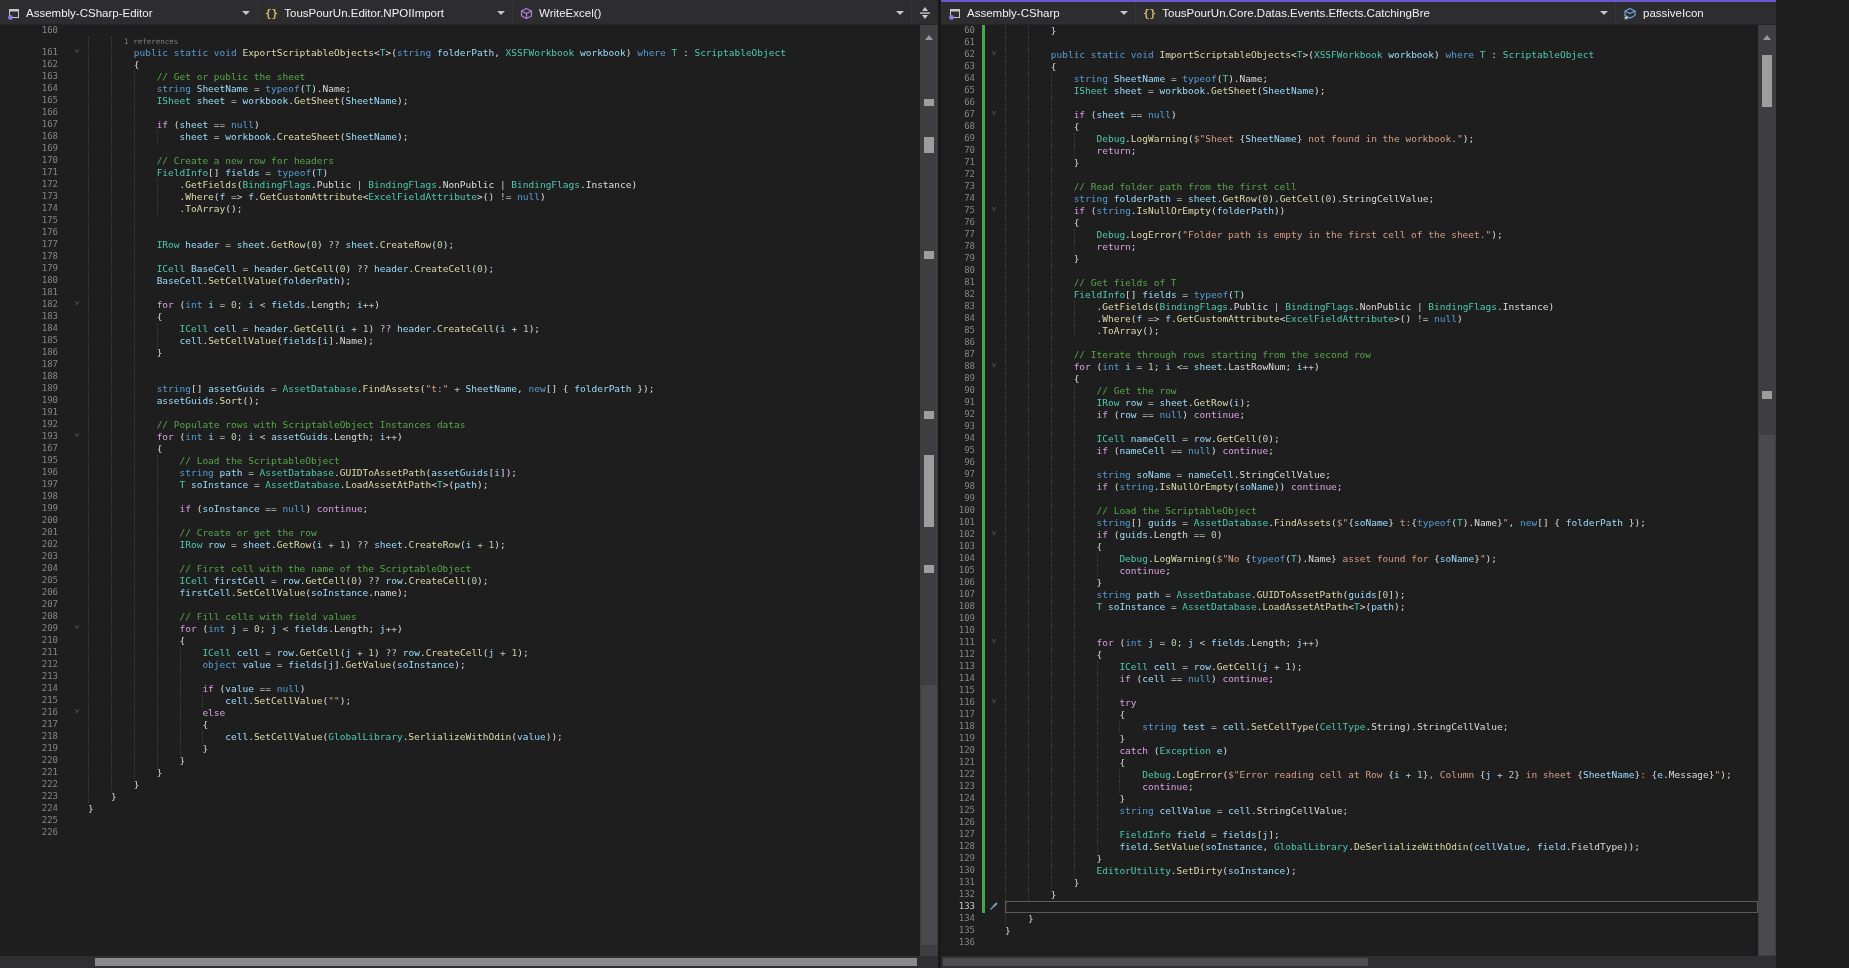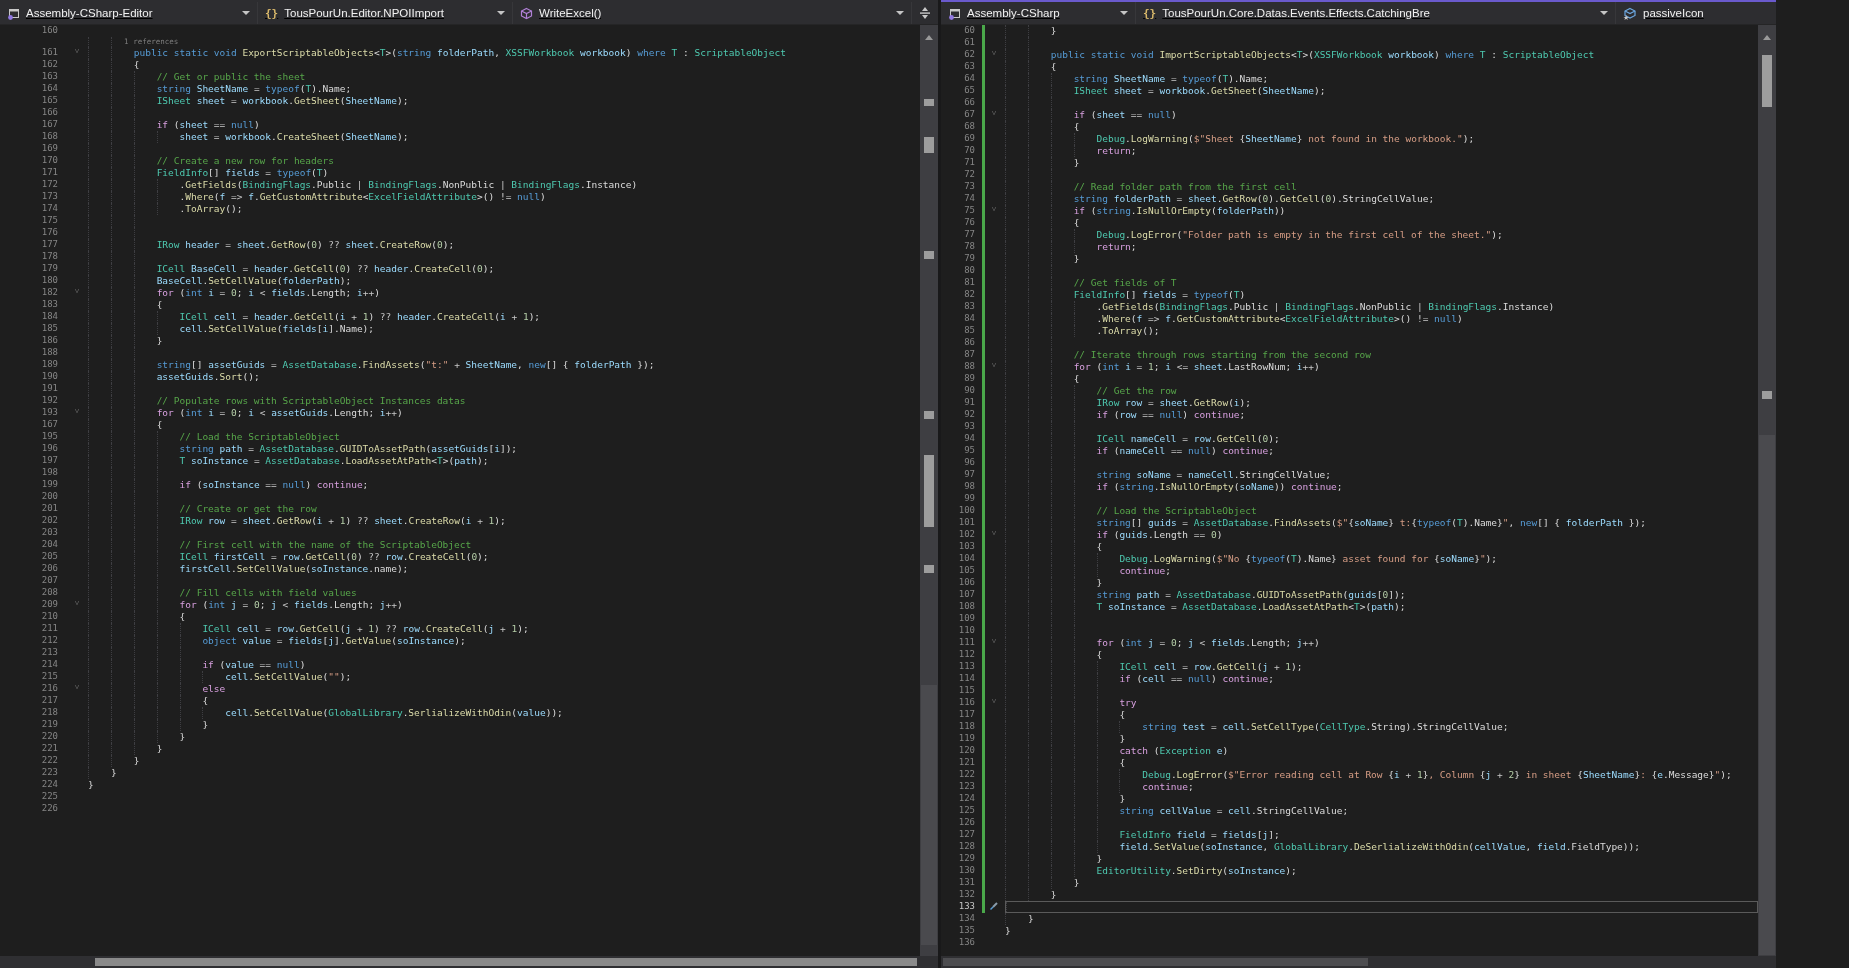--- a/index.html
+++ b/index.html
@@ -2,21 +2,21 @@
 <html><head>
 <meta charset="utf-8">
 <style>
   * { box-sizing: border-box; }
   html,body { margin:0; padding:0; }
   body {
     width:1849px; height:968px; overflow:hidden;
     background:#1e1e1e;
     font-family:"Liberation Sans", sans-serif;
   }
-  .workspace { display:flex; width:1776px; height:968px;text-decoration:underline; }
+  .workspace { display:flex; width:1776px; height:968px; }
   .pane { position:relative; height:100%; background:#1e1e1e; }
   .pane.left  { width:938px; flex:none; }
   .divider { width:3px; flex:none; background:#19191a; }
   .pane.right { flex:1; }
 
   
   .navbar {
     height:25px; background:#2d2d30; display:flex; align-items:stretch;
     border-bottom:1px solid #252526; font-size:11.5px; color:#f1f1f1;
     position:relative; z-index:2;
@@ -126,25 +126,27 @@
           <div class="row"><span class="ln">171</span><span class="bar"></span><span class="fold"></span><span class="codebox"><span class="guide" style="left: 0ch;"></span><span class="guide" style="left: 4ch;"></span><span class="guide" style="left: 8ch;"></span><span class="txt" style="padding-left: 12ch;"><span class="tt">FieldInfo</span><span class="tp">[] </span><span class="tv">fields</span><span class="to"> = </span><span class="tk">typeof</span><span class="tp">(</span><span class="tt">T</span><span class="tp">)</span></span></span></div>
           <div class="row"><span class="ln">172</span><span class="bar"></span><span class="fold"></span><span class="codebox"><span class="guide" style="left: 0ch;"></span><span class="guide" style="left: 4ch;"></span><span class="guide" style="left: 8ch;"></span><span class="guide" style="left: 12ch;"></span><span class="txt" style="padding-left: 16ch;"><span class="tp">.</span><span class="tm">GetFields</span><span class="tp">(</span><span class="tt">BindingFlags</span><span class="tp">.Public </span><span class="to">| </span><span class="tt">BindingFlags</span><span class="tp">.NonPublic </span><span class="to">| </span><span class="tt">BindingFlags</span><span class="tp">.Instance)</span></span></span></div>
           <div class="row"><span class="ln">173</span><span class="bar"></span><span class="fold"></span><span class="codebox"><span class="guide" style="left: 0ch;"></span><span class="guide" style="left: 4ch;"></span><span class="guide" style="left: 8ch;"></span><span class="guide" style="left: 12ch;"></span><span class="txt" style="padding-left: 16ch;"><span class="tp">.</span><span class="tm">Where</span><span class="tp">(</span><span class="tv">f</span><span class="to"> =&gt; </span><span class="tv">f</span><span class="tp">.</span><span class="tm">GetCustomAttribute</span><span class="tp">&lt;</span><span class="tt">ExcelFieldAttribute</span><span class="tp">&gt;() </span><span class="to">!= </span><span class="tk">null</span><span class="tp">)</span></span></span></div>
           <div class="row"><span class="ln">174</span><span class="bar"></span><span class="fold"></span><span class="codebox"><span class="guide" style="left: 0ch;"></span><span class="guide" style="left: 4ch;"></span><span class="guide" style="left: 8ch;"></span><span class="guide" style="left: 12ch;"></span><span class="txt" style="padding-left: 16ch;"><span class="tp">.</span><span class="tm">ToArray</span><span class="tp">();</span></span></span></div>
           <div class="row"><span class="ln">175</span><span class="bar"></span><span class="fold"></span><span class="codebox"><span class="guide" style="left: 0ch;"></span><span class="guide" style="left: 4ch;"></span><span class="guide" style="left: 8ch;"></span><span class="txt" style="padding-left: 12ch;"></span></span></div>
           <div class="row"><span class="ln">176</span><span class="bar"></span><span class="fold"></span><span class="codebox"><span class="guide" style="left: 0ch;"></span><span class="guide" style="left: 4ch;"></span><span class="guide" style="left: 8ch;"></span><span class="txt" style="padding-left: 12ch;"></span></span></div>
           <div class="row"><span class="ln">177</span><span class="bar"></span><span class="fold"></span><span class="codebox"><span class="guide" style="left: 0ch;"></span><span class="guide" style="left: 4ch;"></span><span class="guide" style="left: 8ch;"></span><span class="txt" style="padding-left: 12ch;"><span class="tt">IRow </span><span class="tv">header</span><span class="to"> = </span><span class="tv">sheet</span><span class="tp">.</span><span class="tm">GetRow</span><span class="tp">(</span><span class="tn">0</span><span class="tp">) </span><span class="to">?? </span><span class="tv">sheet</span><span class="tp">.</span><span class="tm">CreateRow</span><span class="tp">(</span><span class="tn">0</span><span class="tp">);</span></span></span></div>
           <div class="row"><span class="ln">178</span><span class="bar"></span><span class="fold"></span><span class="codebox"><span class="guide" style="left: 0ch;"></span><span class="guide" style="left: 4ch;"></span><span class="guide" style="left: 8ch;"></span><span class="txt" style="padding-left: 12ch;"></span></span></div>
           <div class="row"><span class="ln">179</span><span class="bar"></span><span class="fold"></span><span class="codebox"><span class="guide" style="left: 0ch;"></span><span class="guide" style="left: 4ch;"></span><span class="guide" style="left: 8ch;"></span><span class="txt" style="padding-left: 12ch;"><span class="tt">ICell </span><span class="tv">BaseCell</span><span class="to"> = </span><span class="tv">header</span><span class="tp">.</span><span class="tm">GetCell</span><span class="tp">(</span><span class="tn">0</span><span class="tp">) </span><span class="to">?? </span><span class="tv">header</span><span class="tp">.</span><span class="tm">CreateCell</span><span class="tp">(</span><span class="tn">0</span><span class="tp">);</span></span></span></div>
           <div class="row"><span class="ln">180</span><span class="bar"></span><span class="fold"></span><span class="codebox"><span class="guide" style="left: 0ch;"></span><span class="guide" style="left: 4ch;"></span><span class="guide" style="left: 8ch;"></span><span class="txt" style="padding-left: 12ch;"><span class="tv">BaseCell</span><span class="tp">.</span><span class="tm">SetCellValue</span><span class="tp">(</span><span class="tv">folderPath</span><span class="tp">);</span></span></span></div>
+          <div class="row"><span class="ln">181</span><span class="bar"></span><span class="fold"></span><span class="codebox"><span class="guide" style="left: 0ch;"></span><span class="guide" style="left: 4ch;"></span><span class="guide" style="left: 8ch;"></span><span class="txt" style="padding-left: 12ch;"></span></span></div>
           <div class="row"><span class="ln">182</span><span class="bar"></span><span class="fold">˅</span><span class="codebox"><span class="guide" style="left: 0ch;"></span><span class="guide" style="left: 4ch;"></span><span class="guide" style="left: 8ch;"></span><span class="txt" style="padding-left: 12ch;"><span class="tx">for </span><span class="tp">(</span><span class="tk">int </span><span class="tv">i</span><span class="to"> = </span><span class="tn">0</span><span class="tp">; </span><span class="tv">i</span><span class="to"> &lt; </span><span class="tv">fields</span><span class="tp">.Length; </span><span class="tv">i</span><span class="to">++</span><span class="tp">)</span></span></span></div>
           <div class="row"><span class="ln">183</span><span class="bar"></span><span class="fold"></span><span class="codebox"><span class="guide" style="left: 0ch;"></span><span class="guide" style="left: 4ch;"></span><span class="guide" style="left: 8ch;"></span><span class="txt" style="padding-left: 12ch;"><span class="tp">{</span></span></span></div>
           <div class="row"><span class="ln">184</span><span class="bar"></span><span class="fold"></span><span class="codebox"><span class="guide" style="left: 0ch;"></span><span class="guide" style="left: 4ch;"></span><span class="guide" style="left: 8ch;"></span><span class="guide" style="left: 12ch;"></span><span class="txt" style="padding-left: 16ch;"><span class="tt">ICell </span><span class="tv">cell</span><span class="to"> = </span><span class="tv">header</span><span class="tp">.</span><span class="tm">GetCell</span><span class="tp">(</span><span class="tv">i</span><span class="to"> + </span><span class="tn">1</span><span class="tp">) </span><span class="to">?? </span><span class="tv">header</span><span class="tp">.</span><span class="tm">CreateCell</span><span class="tp">(</span><span class="tv">i</span><span class="to"> + </span><span class="tn">1</span><span class="tp">);</span></span></span></div>
           <div class="row"><span class="ln">185</span><span class="bar"></span><span class="fold"></span><span class="codebox"><span class="guide" style="left: 0ch;"></span><span class="guide" style="left: 4ch;"></span><span class="guide" style="left: 8ch;"></span><span class="guide" style="left: 12ch;"></span><span class="txt" style="padding-left: 16ch;"><span class="tv">cell</span><span class="tp">.</span><span class="tm">SetCellValue</span><span class="tp">(</span><span class="tv">fields</span><span class="tp">[</span><span class="tv">i</span><span class="tp">].Name);</span></span></span></div>
           <div class="row"><span class="ln">186</span><span class="bar"></span><span class="fold"></span><span class="codebox"><span class="guide" style="left: 0ch;"></span><span class="guide" style="left: 4ch;"></span><span class="guide" style="left: 8ch;"></span><span class="txt" style="padding-left: 12ch;"><span class="tp">}</span></span></span></div>
+          <div class="row"><span class="ln">187</span><span class="bar"></span><span class="fold"></span><span class="codebox"><span class="guide" style="left: 0ch;"></span><span class="guide" style="left: 4ch;"></span><span class="guide" style="left: 8ch;"></span><span class="txt" style="padding-left: 12ch;"></span></span></div>
           <div class="row"><span class="ln">188</span><span class="bar"></span><span class="fold"></span><span class="codebox"><span class="guide" style="left: 0ch;"></span><span class="guide" style="left: 4ch;"></span><span class="guide" style="left: 8ch;"></span><span class="txt" style="padding-left: 12ch;"></span></span></div>
           <div class="row"><span class="ln">189</span><span class="bar"></span><span class="fold"></span><span class="codebox"><span class="guide" style="left: 0ch;"></span><span class="guide" style="left: 4ch;"></span><span class="guide" style="left: 8ch;"></span><span class="txt" style="padding-left: 12ch;"><span class="tk">string</span><span class="tp">[] </span><span class="tv">assetGuids</span><span class="to"> = </span><span class="tt">AssetDatabase</span><span class="tp">.</span><span class="tm">FindAssets</span><span class="tp">(</span><span class="ts">"t:"</span><span class="to"> + </span><span class="tv">SheetName</span><span class="tp">, </span><span class="tk">new</span><span class="tp">[] { </span><span class="tv">folderPath</span><span class="tp"> });</span></span></span></div>
           <div class="row"><span class="ln">190</span><span class="bar"></span><span class="fold"></span><span class="codebox"><span class="guide" style="left: 0ch;"></span><span class="guide" style="left: 4ch;"></span><span class="guide" style="left: 8ch;"></span><span class="txt" style="padding-left: 12ch;"><span class="tv">assetGuids</span><span class="tp">.</span><span class="tm">Sort</span><span class="tp">();</span></span></span></div>
           <div class="row"><span class="ln">191</span><span class="bar"></span><span class="fold"></span><span class="codebox"><span class="guide" style="left: 0ch;"></span><span class="guide" style="left: 4ch;"></span><span class="guide" style="left: 8ch;"></span><span class="txt" style="padding-left: 12ch;"></span></span></div>
           <div class="row"><span class="ln">192</span><span class="bar"></span><span class="fold"></span><span class="codebox"><span class="guide" style="left: 0ch;"></span><span class="guide" style="left: 4ch;"></span><span class="guide" style="left: 8ch;"></span><span class="txt" style="padding-left: 12ch;"><span class="tc">// Populate rows with ScriptableObject Instances datas</span></span></span></div>
           <div class="row"><span class="ln">193</span><span class="bar"></span><span class="fold">˅</span><span class="codebox"><span class="guide" style="left: 0ch;"></span><span class="guide" style="left: 4ch;"></span><span class="guide" style="left: 8ch;"></span><span class="txt" style="padding-left: 12ch;"><span class="tx">for </span><span class="tp">(</span><span class="tk">int </span><span class="tv">i</span><span class="to"> = </span><span class="tn">0</span><span class="tp">; </span><span class="tv">i</span><span class="to"> &lt; </span><span class="tv">assetGuids</span><span class="tp">.Length; </span><span class="tv">i</span><span class="to">++</span><span class="tp">)</span></span></span></div>
           <div class="row"><span class="ln">167</span><span class="bar"></span><span class="fold"></span><span class="codebox"><span class="guide" style="left: 0ch;"></span><span class="guide" style="left: 4ch;"></span><span class="guide" style="left: 8ch;"></span><span class="txt" style="padding-left: 12ch;"><span class="tp">{</span></span></span></div>
           <div class="row"><span class="ln">195</span><span class="bar"></span><span class="fold"></span><span class="codebox"><span class="guide" style="left: 0ch;"></span><span class="guide" style="left: 4ch;"></span><span class="guide" style="left: 8ch;"></span><span class="guide" style="left: 12ch;"></span><span class="txt" style="padding-left: 16ch;"><span class="tc">// Load the ScriptableObject</span></span></span></div>
           <div class="row"><span class="ln">196</span><span class="bar"></span><span class="fold"></span><span class="codebox"><span class="guide" style="left: 0ch;"></span><span class="guide" style="left: 4ch;"></span><span class="guide" style="left: 8ch;"></span><span class="guide" style="left: 12ch;"></span><span class="txt" style="padding-left: 16ch;"><span class="tk">string </span><span class="tv">path</span><span class="to"> = </span><span class="tt">AssetDatabase</span><span class="tp">.</span><span class="tm">GUIDToAssetPath</span><span class="tp">(</span><span class="tv">assetGuids</span><span class="tp">[</span><span class="tv">i</span><span class="tp">]);</span></span></span></div>
           <div class="row"><span class="ln">197</span><span class="bar"></span><span class="fold"></span><span class="codebox"><span class="guide" style="left: 0ch;"></span><span class="guide" style="left: 4ch;"></span><span class="guide" style="left: 8ch;"></span><span class="guide" style="left: 12ch;"></span><span class="txt" style="padding-left: 16ch;"><span class="tt">T </span><span class="tv">soInstance</span><span class="to"> = </span><span class="tt">AssetDatabase</span><span class="tp">.</span><span class="tm">LoadAssetAtPath</span><span class="tp">&lt;</span><span class="tt">T</span><span class="tp">&gt;(</span><span class="tv">path</span><span class="tp">);</span></span></span></div>

